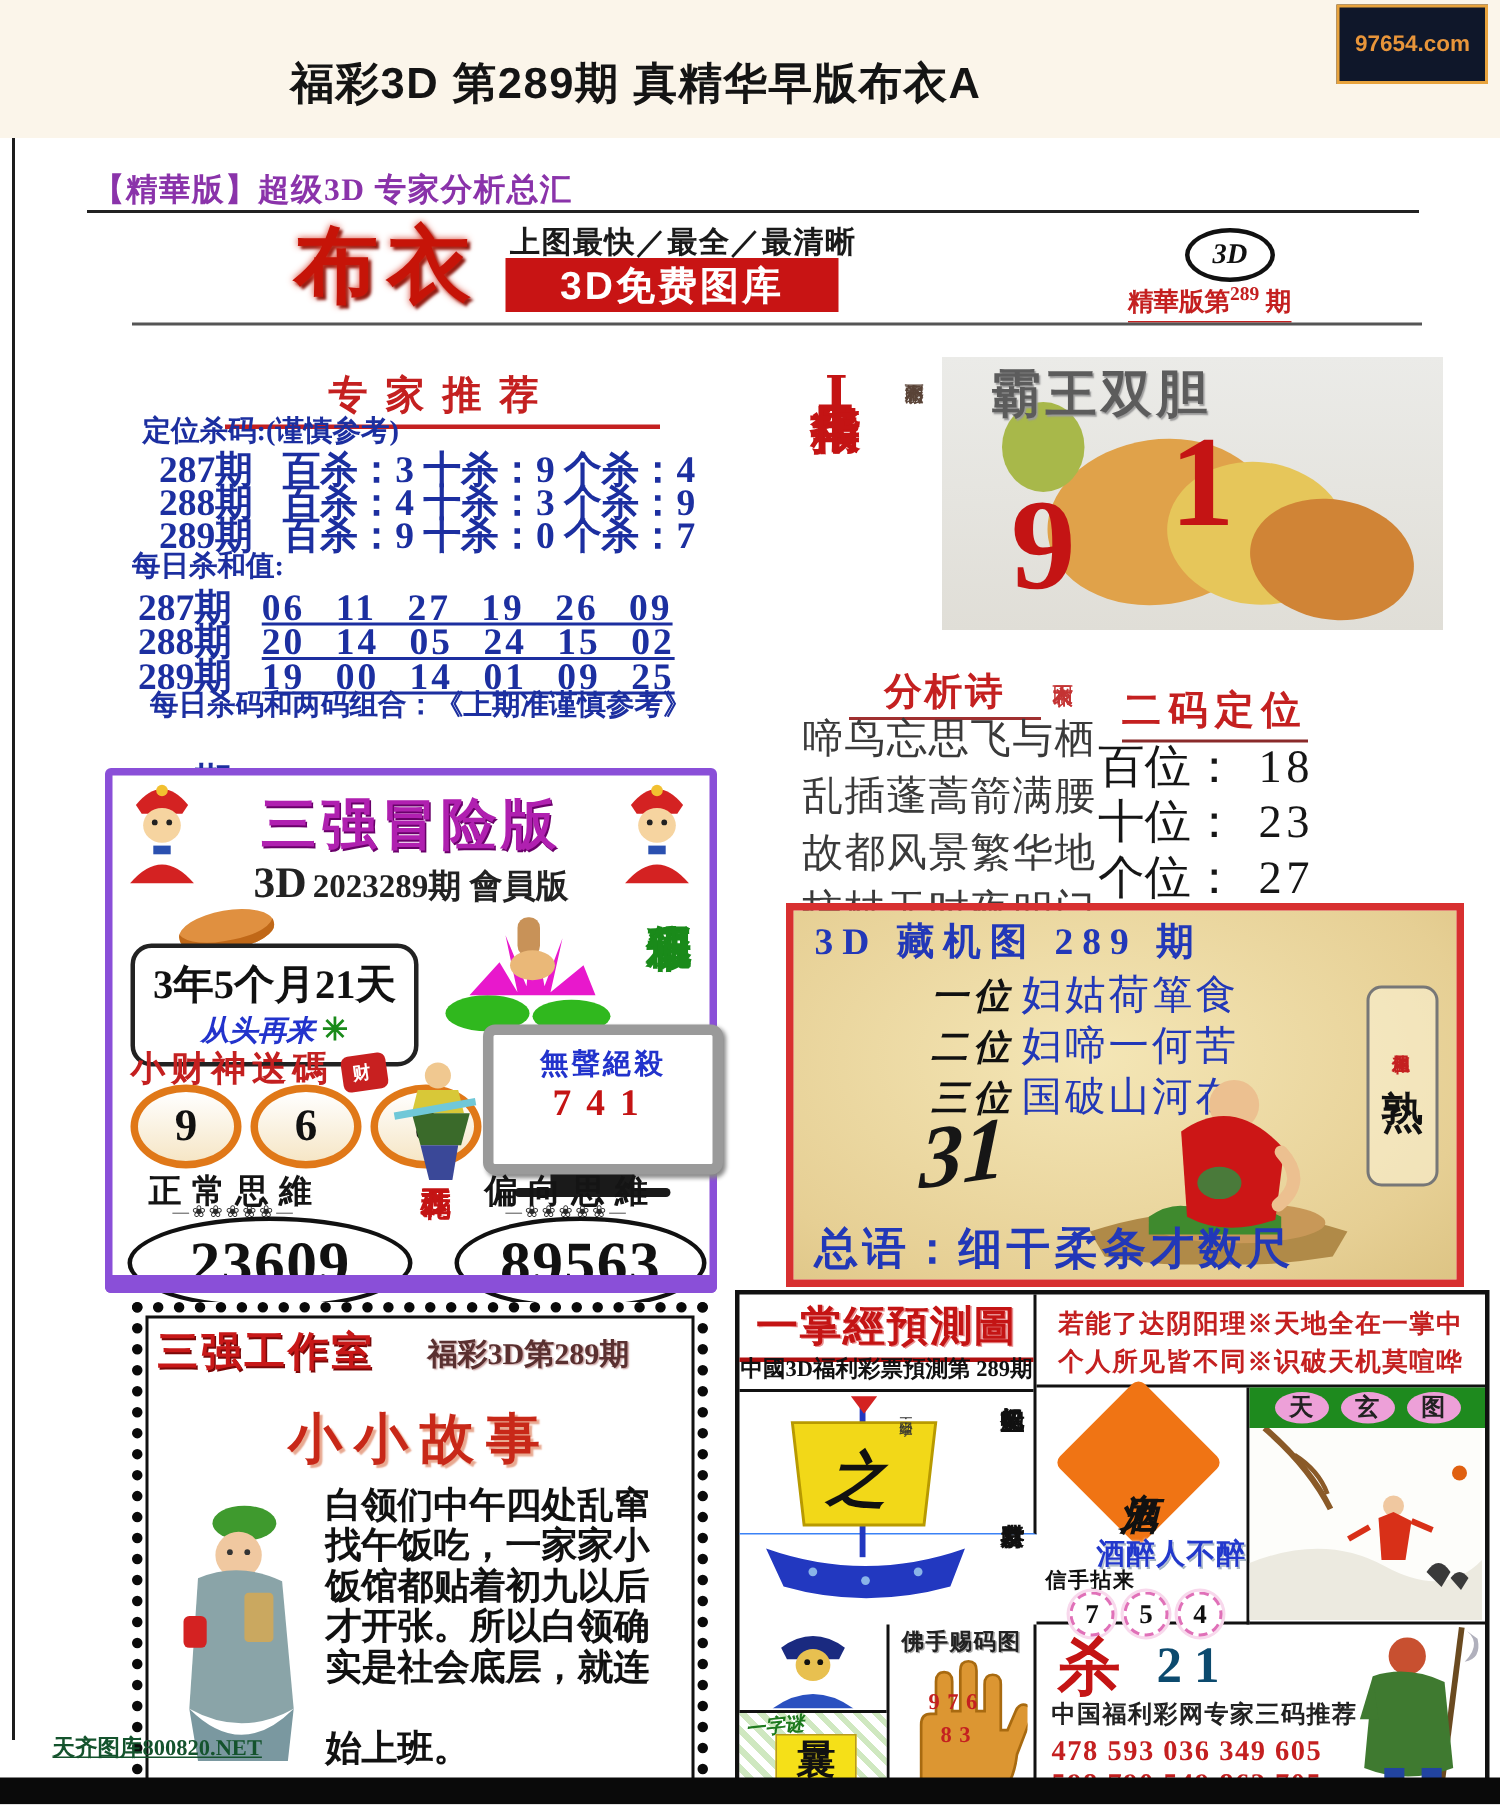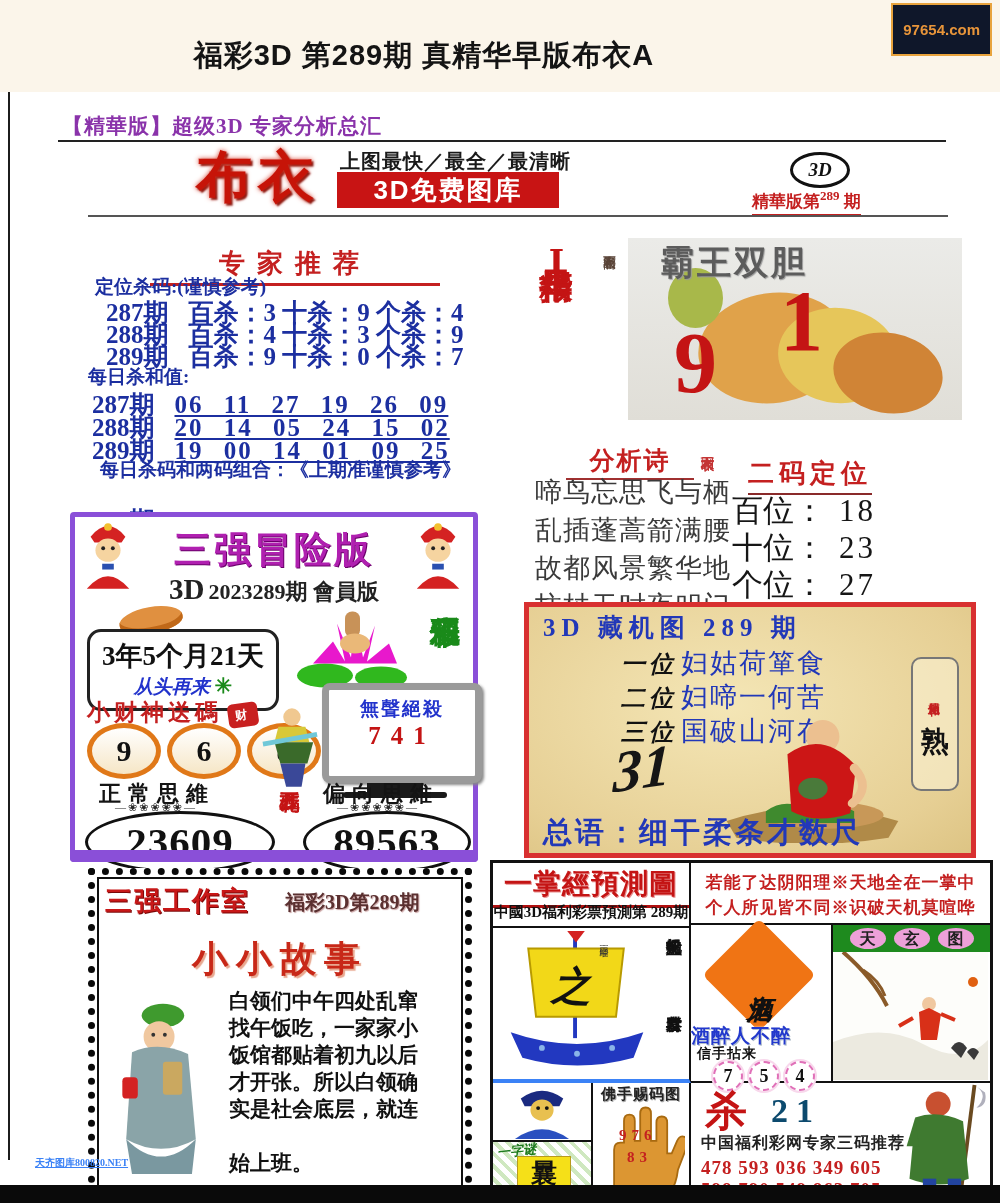--- a/index.html
+++ b/index.html
@@ -111,41 +111,41 @@
   .hid-foot{left:14px;top:206px;font-size:29px;font-weight:900;color:#2238b8;letter-spacing:3px;}
 
   
   .stamp{left:88px;top:868px;width:370px;height:315px;border:7px dotted #0a0a0a;background:#fff;}
   .stamp-inner{position:absolute;inset:2px;border:2px solid #111;}
   .st-title{left:10px;top:8px;font-size:27px;font-weight:900;color:#c81818;letter-spacing:2px;
             text-shadow:1px 1px 0 #7a0808;font-family:"Liberation Sans",sans-serif;}
   .st-issue{left:190px;top:14px;font-size:20px;font-weight:900;color:#5a3030;text-shadow:1px 1px 1px #c8a0a0;}
   .st-story-title{left:0;top:60px;width:100%;text-align:center;font-size:36px;font-weight:900;color:#c82818;
             letter-spacing:8px;text-shadow:2px 2px 1px #e8a890;font-family:"Liberation Sans",sans-serif;}
-  .st-line{left:122px;font-size:21px;font-weight:900;color:#111;white-space:nowrap;
-           font-family:"Liberation Sans","DejaVu Sans",sans-serif;margin-left:12px;}
+  .st-line{left:122px;font-size:24px;font-weight:900;color:#111;white-space:nowrap;
+           font-family:"Liberation Sans","DejaVu Sans",sans-serif;}
 
   
   .palmbox{left:490px;top:860px;width:497px;height:334px;border:3px solid #111;background:#fff;}
   .pcell{position:absolute;box-sizing:border-box;}
-  .p-left{left:0;top:0;width:198px;height:220px;border-right:2px solid #111;border-bottom:4px solid #3b82f6;}
+  .p-left{left:0;top:0;width:198px;height:160px;border-right:2px solid #111;border-bottom:1px solid #3b82f6;}
   .p-title{left:0;top:2px;width:100%;text-align:center;font-size:28px;font-weight:900;color:#c41414;
            letter-spacing:1px;text-shadow:1px 1px 0 #e89090;border-bottom:3px solid #b01010;padding-bottom:2px;}
   .p-sub{left:0;top:40px;width:100%;text-align:center;font-size:15px;font-weight:900;color:#111;
          border-bottom:2px solid #111;padding-bottom:4px;white-space:nowrap;}
   .p-sailchar{left:58px;top:96px;font-size:40px;font-weight:900;font-style:italic;}
   .p-sailnote{left:104px;top:78px;height:60px;font-size:9px;color:#333;}
   .p-shipv{height:74px;font-size:16px;font-weight:900;color:#111;line-height:18px;}
   .p-couplet{left:198px;top:0;width:299px;height:62px;border-bottom:2px solid #111;text-align:center;padding-top:7px;}
   .p-couplet div{font-size:17px;font-weight:900;color:#c42020;line-height:25px;letter-spacing:1px;white-space:nowrap;}
   .p-wine{left:198px;top:62px;width:142px;height:158px;border-right:2px solid #111;border-bottom:2px solid #111;}
   .diamond{left:28px;top:10px;width:80px;height:80px;background:#f07414;transform:rotate(45deg);border-radius:6px;}
   .diamond span{position:absolute;left:50%;top:50%;transform:translate(-50%,-50%) rotate(-45deg);
                 writing-mode:vertical-rl;text-orientation:upright;font-size:26px;font-weight:900;font-style:italic;color:#111;}
-  .drunk{left:0;top:98px;width:100%;text-align:left;font-size:19px;font-weight:900;color:#2238cc;
+  .drunk{left:0;top:98px;width:100%;text-align:right;font-size:19px;font-weight:900;color:#2238cc;
          text-shadow:0 0 2px #fff,1px 1px 0 #9ab;letter-spacing:1px;}
   .pick{left:6px;top:120px;font-size:14px;font-weight:900;color:#111;letter-spacing:1px;}
   .flower{position:absolute;top:136px;width:26px;height:26px;border:2px dashed #e070b8;border-radius:50%;
           background:#fff;text-align:center;line-height:26px;font-size:18px;font-weight:900;
           box-shadow:0 0 0 2px #f8d8ec;}
   .p-sky{left:340px;top:62px;width:157px;height:158px;border-bottom:2px solid #111;}
   .skyband{left:0;top:0;width:100%;height:27px;background:#1e8a1e;display:flex;justify-content:center;gap:8px;align-items:center;}
   .skyband i{display:block;width:36px;height:21px;background:#eda0d8;border-radius:50%;font-style:normal;
              text-align:center;line-height:21px;font-size:16px;font-weight:900;color:#222;}
   .p-emp{left:0;top:220px;width:100px;height:111px;border-right:2px solid #111;}
@@ -160,21 +160,21 @@
               text-shadow:1px 1px 0 #aaa;letter-spacing:1px;}
   .hand-d1{left:26px;top:44px;font-size:15px;font-weight:900;color:#c42020;letter-spacing:5px;}
   .hand-d2{left:34px;top:66px;font-size:15px;font-weight:900;color:#c42020;letter-spacing:5px;}
   .p-kill{left:198px;top:220px;width:299px;height:111px;}
   .killrow{left:14px;top:0px;}
   .kill-z{font-size:42px;font-weight:900;color:#c41414;vertical-align:middle;}
   .kill-v{font-size:34px;font-weight:900;color:#0c4a6e;letter-spacing:8px;margin-left:24px;vertical-align:middle;}
   .rec-t{left:10px;top:50px;font-size:16px;font-weight:900;color:#222;letter-spacing:1px;white-space:nowrap;}
   .rec-r{font-size:19px;font-weight:900;color:#c42020;letter-spacing:1px;white-space:nowrap;}
 
-  .sitefoot{left:35px;top:1156px;font-size:10px;font-weight:900;color:#3b82f6;text-decoration:underline;}
+  .sitefoot{left:35px;top:1156px;font-size:15px;font-weight:900;color:#14532d;text-decoration:underline;}
   .botbar{left:0;top:1185px;width:1000px;height:18px;background:#0a0a0a;}
 </style>
 </head>
 <body>
 
 <div id="page">
 
   <div class="abs topband"></div>
   <div class="abs badge">97654.com</div>
   <div class="abs pagetitle">福彩3D 第289期 真精华早版布衣A</div>

